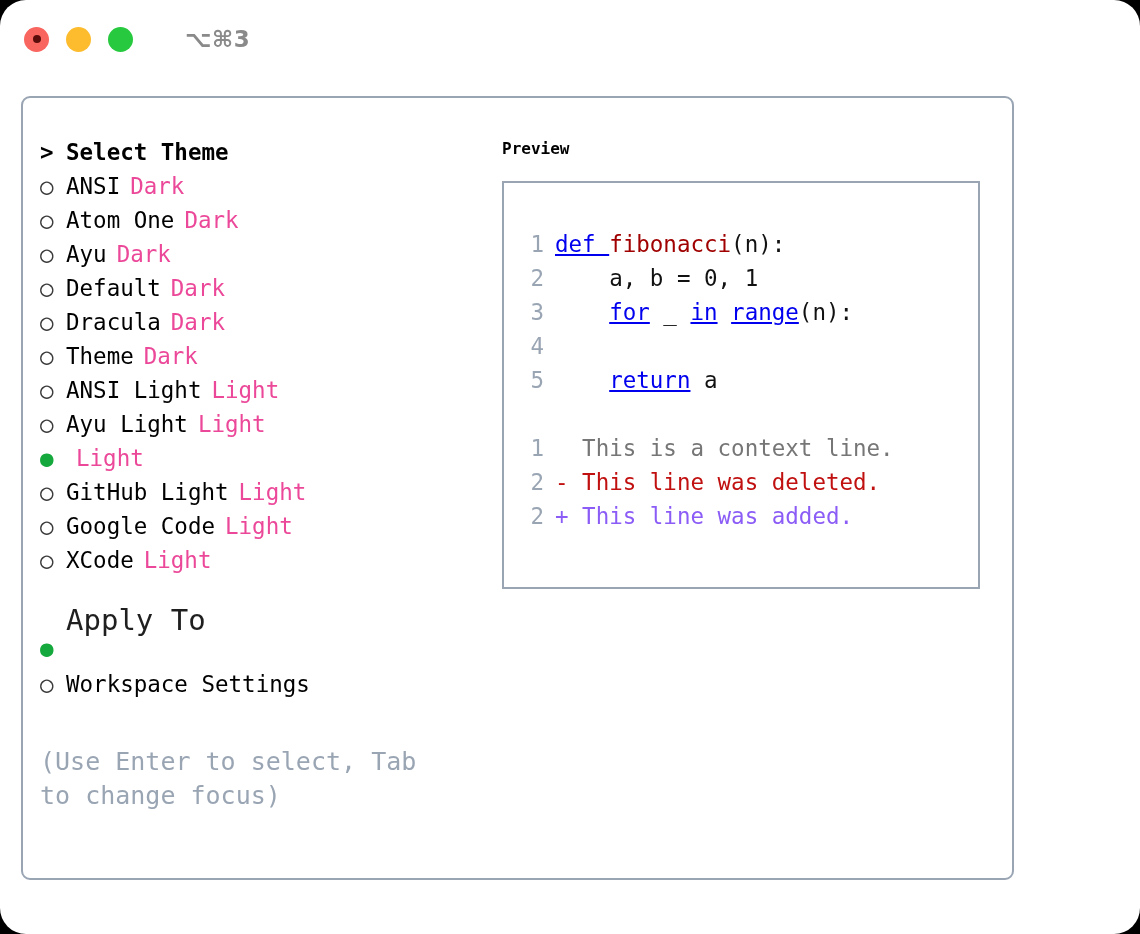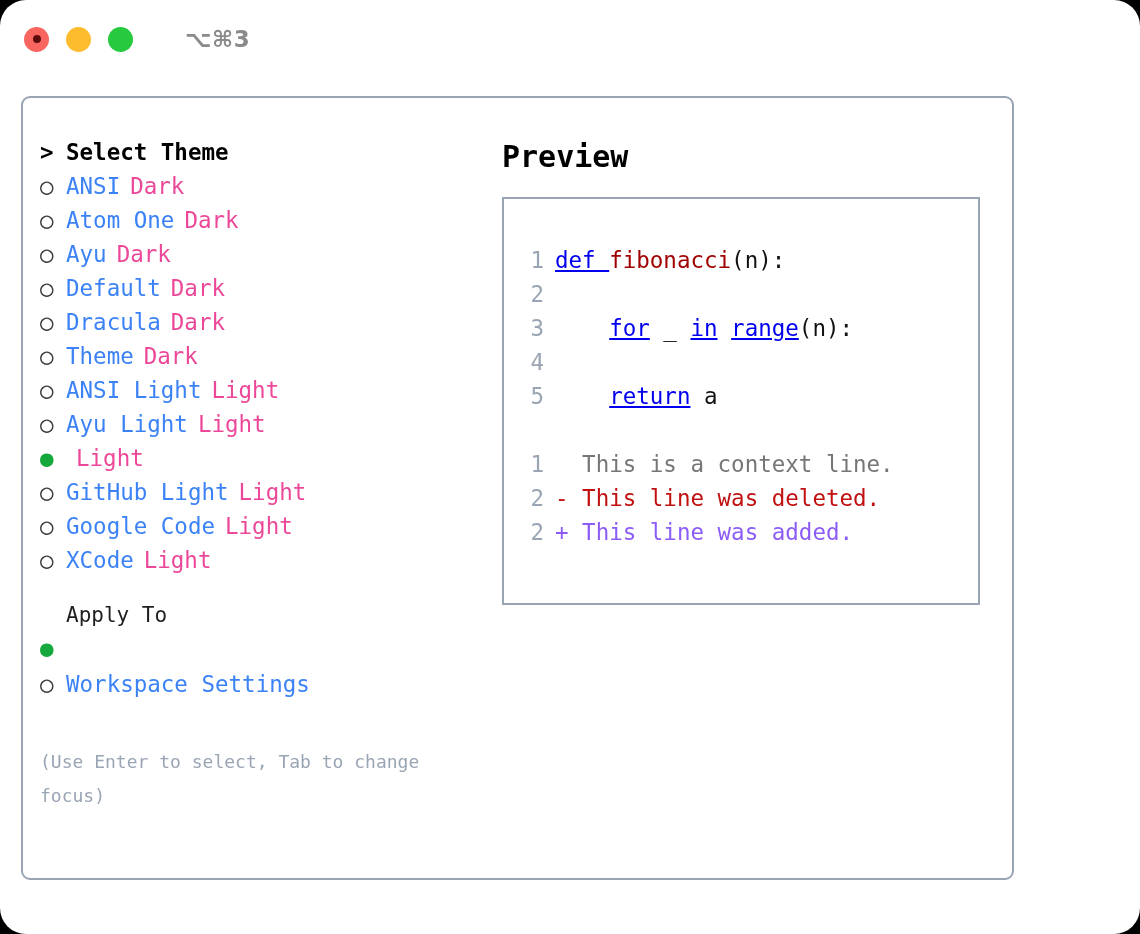--- a/index.html
+++ b/index.html
@@ -108,58 +108,58 @@
   }
   .header-row {
     font-weight: bold;
     color: #000000;
   }
   .header-row .marker { font-weight: bold; color: #000000; }
 
   .radio-off { color: #3a3a3a; }
   .radio-on  { color: #15a83c; }
 
-  .item-name { color: #3b82f6; }
+  .item-name { color: #000000; }
   .item-name.sel { color: #15a83c; }
   .item-tag {
     color: #ec4899;
     margin-left: 10px;
   }
 
   .section-label {
     display: flex;
     align-items: baseline;
     height: 34px;
-    font-size: 21px;
+    font-size: 29px;
     color: #1f1f1f;
     white-space: pre;
   }
   .section-label .marker { color: transparent; }
 
   .spacer-sm { height: 22px; }
   .spacer-md { height: 36px; }
 
   .hint {
     margin-top: 4px;
-    font-size: 18px;
+    font-size: 25px;
     line-height: 34px;
     color: #9aa5b4;
     width: 404px;
     white-space: pre-wrap;
   }
 
   
   .right-col {
     position: absolute;
     left: 479px;
     top: 41px;
     width: 490px;
   }
   .preview-title {
-    font-size: 30px;
+    font-size: 16px;
     font-weight: bold;
     color: #000000;
     margin-bottom: 23px;
   }
   .preview-box {
     width: 478px;
     height: 408px;
     border: 2px solid #9aa5b4;
     box-sizing: border-box;
     background: #ffffff;
@@ -310,20 +310,21 @@
 
         <div class="code-line">
           <span class="lineno">1</span>
           <span class="tok-kw">def </span>
           <span class="tok-fn">fibonacci</span>
           <span class="tok-plain">(n):</span>
         </div>
 
         <div class="code-line">
           <span class="lineno">2</span>
+          <span class="tok-plain">    a, b = 0, 1</span>
         </div>
 
         <div class="code-line">
           <span class="lineno">3</span>
           <span class="tok-plain">    </span>
           <span class="tok-kw">for</span>
           <span class="tok-plain"> _ </span>
           <span class="tok-kw">in</span>
           <span class="tok-plain"> </span>
           <span class="tok-kw">range</span>

